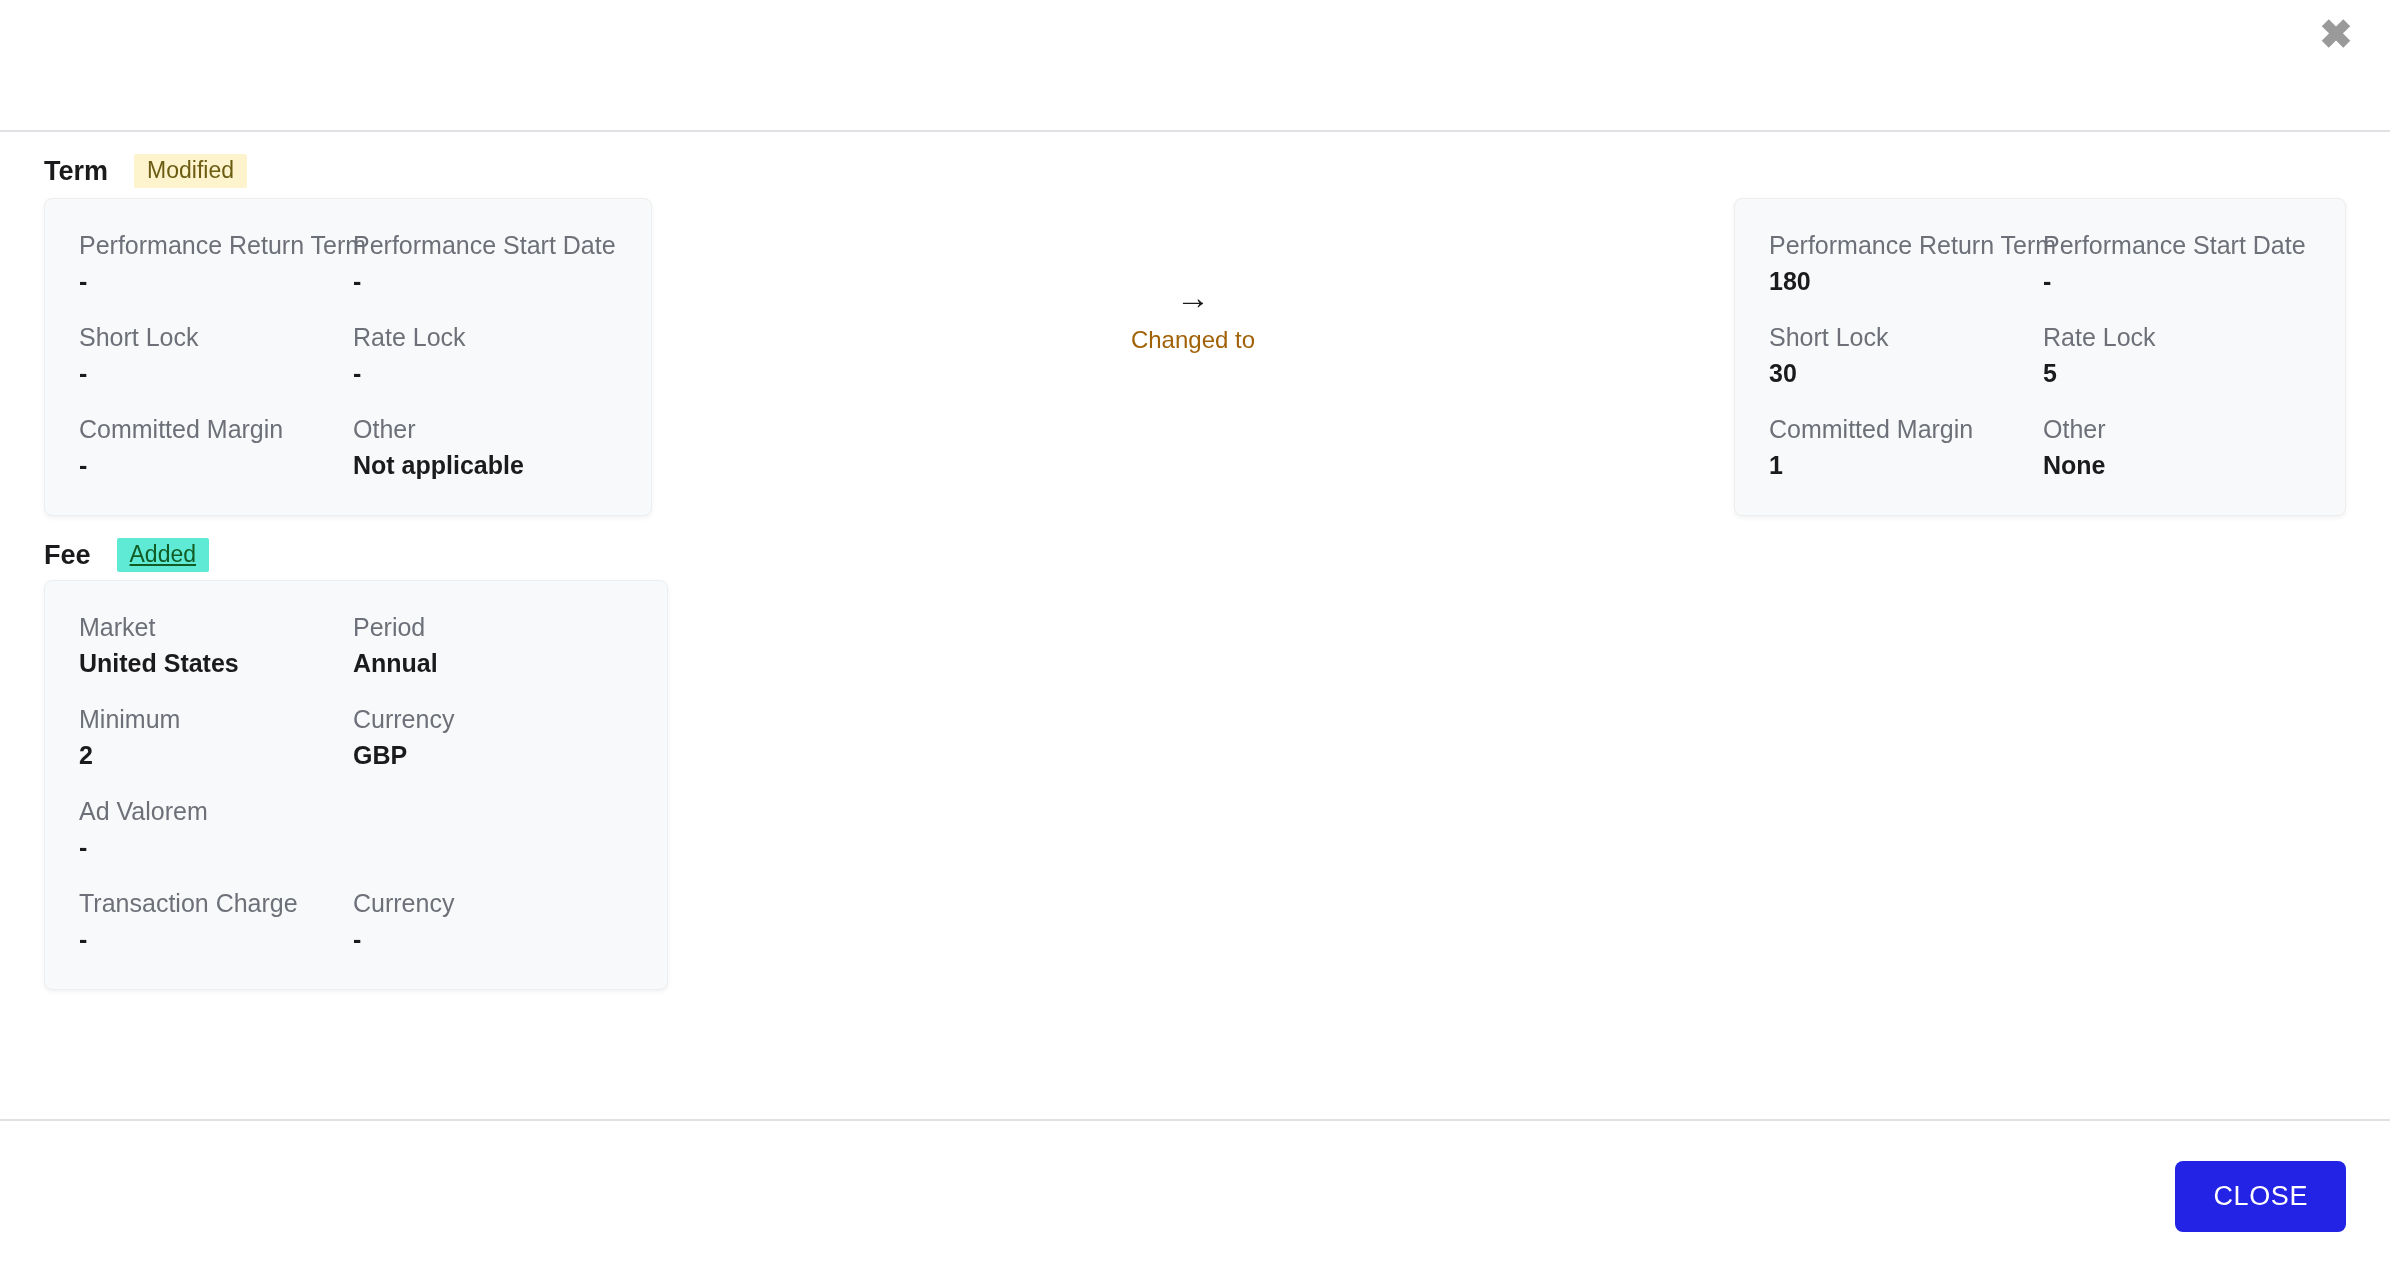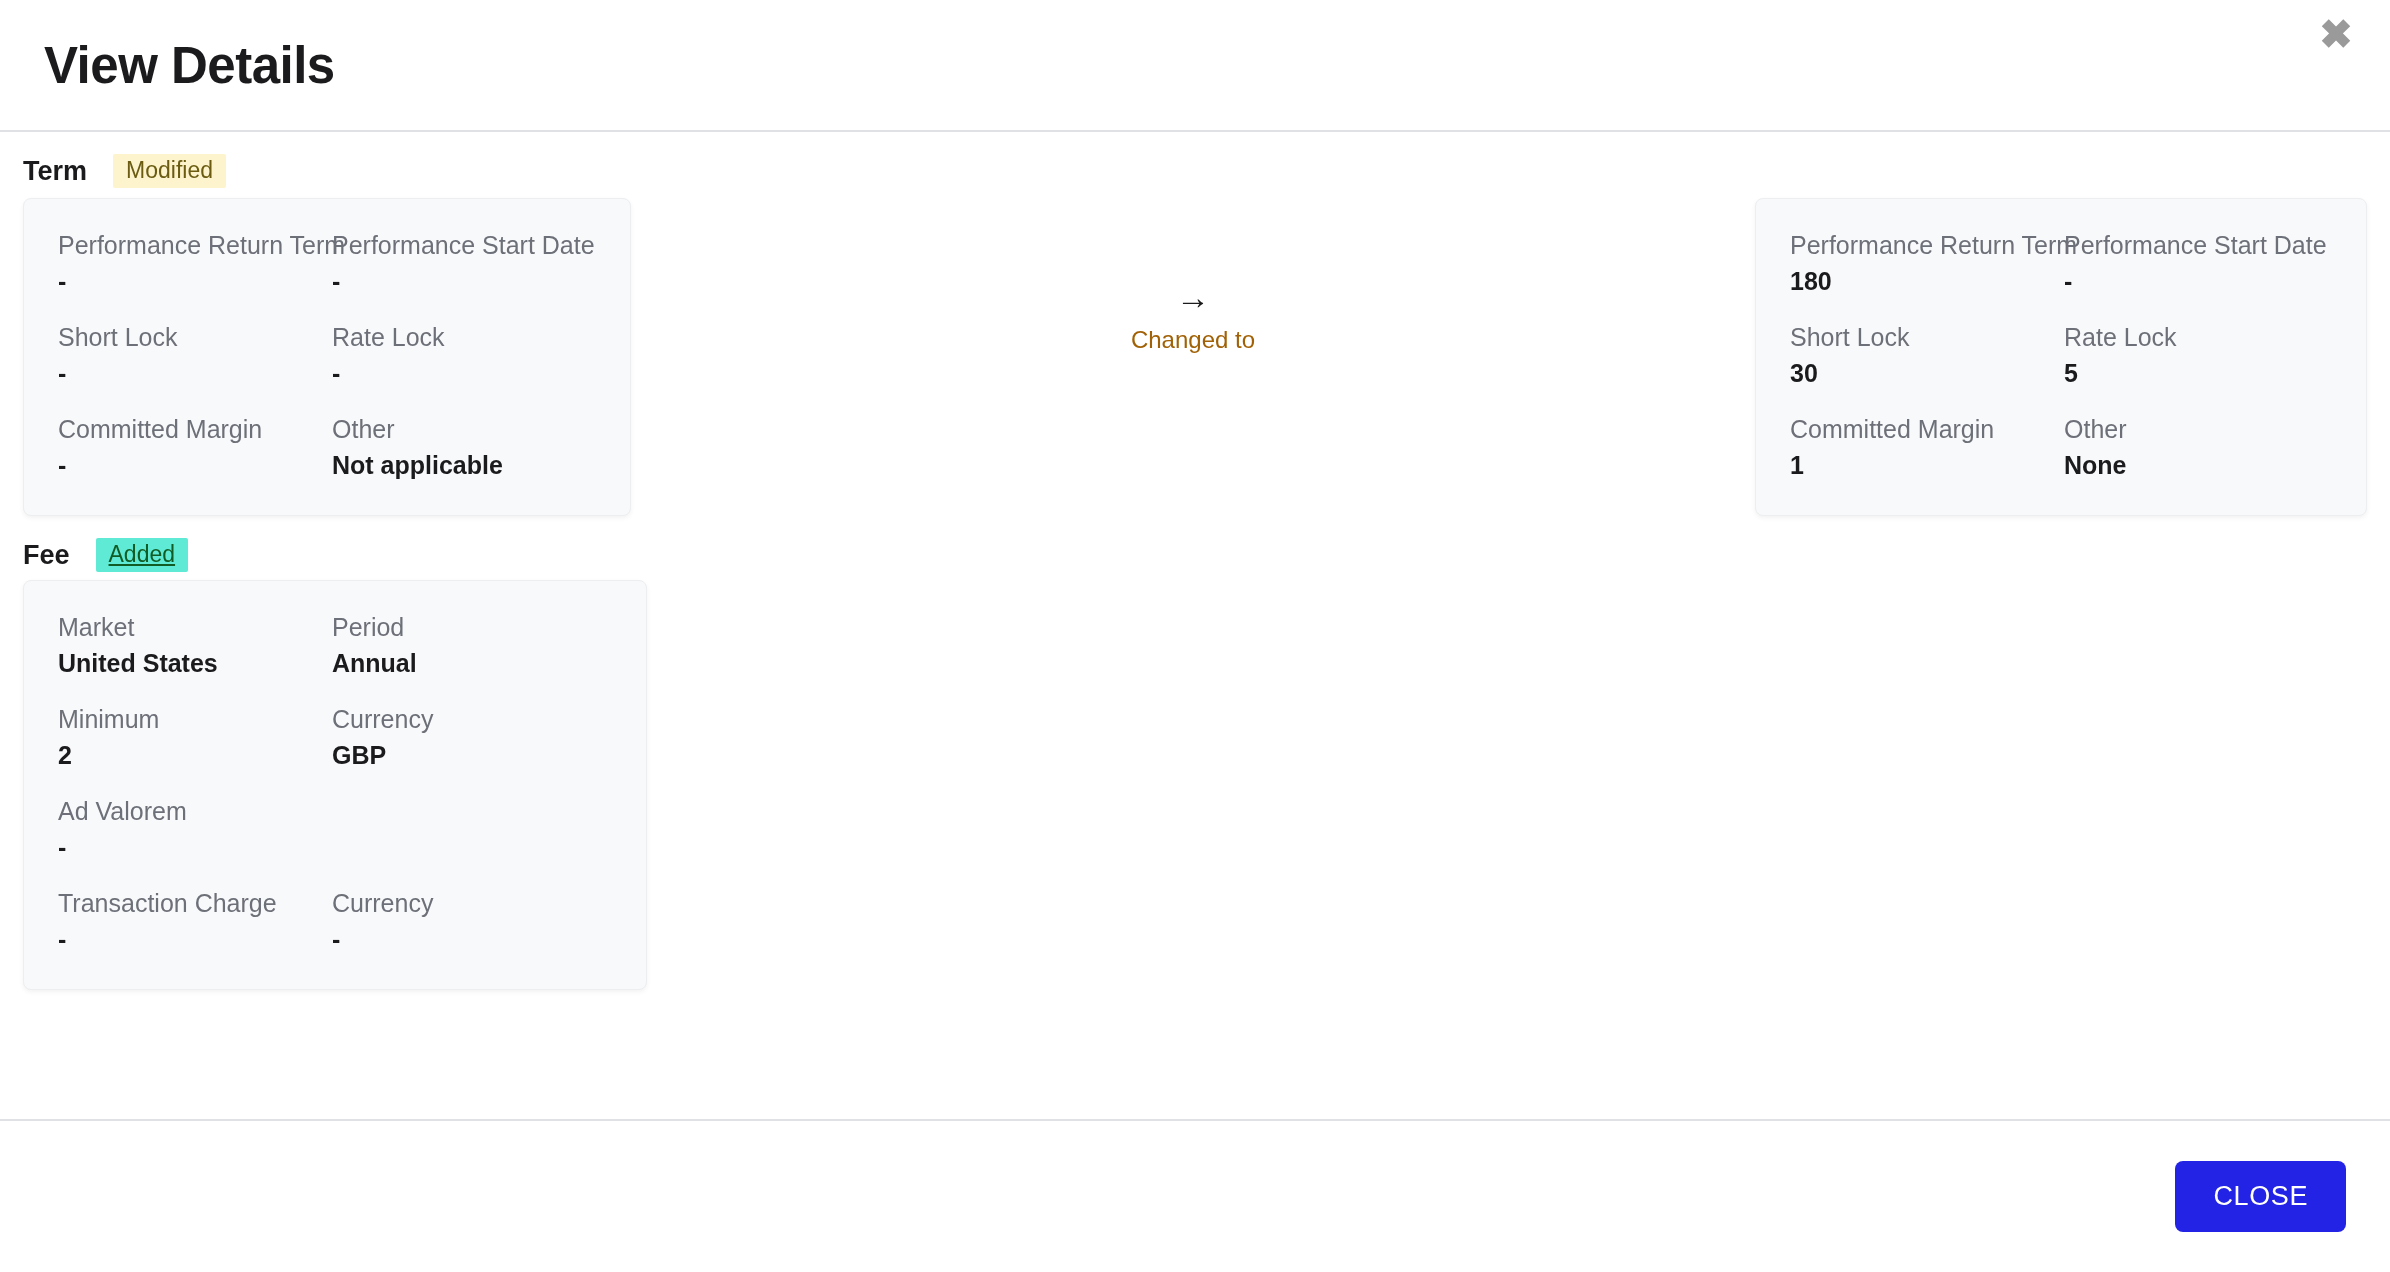--- a/index.html
+++ b/index.html
@@ -50,21 +50,21 @@
     line-height: 1;
     font-weight: bold;
     cursor: pointer;
     user-select: none;
   }
 
   
   .modal-body {
     flex: 1 1 auto;
     position: relative;
-    padding: 0 23px;
+    padding: 0 44px;
     overflow: hidden;
   }
 
   .section-head {
     display: flex;
     align-items: center;
     gap: 26px;
     height: 60px;
     padding-top: 18px;
   }
@@ -165,21 +165,20 @@
     padding: 20px 38px;
     cursor: pointer;
   }
 </style>
 </head>
 <body>
 
 <div class="modal">
 
   <div class="modal-header">
-    <div class="modal-title">View Details</div>
     <div class="close-x">✖</div>
   </div>
 
   <div class="modal-body">
 
     <div class="section-head">
       <span class="section-title">Term</span>
       <span class="badge badge-modified">Modified</span>
     </div>
 

